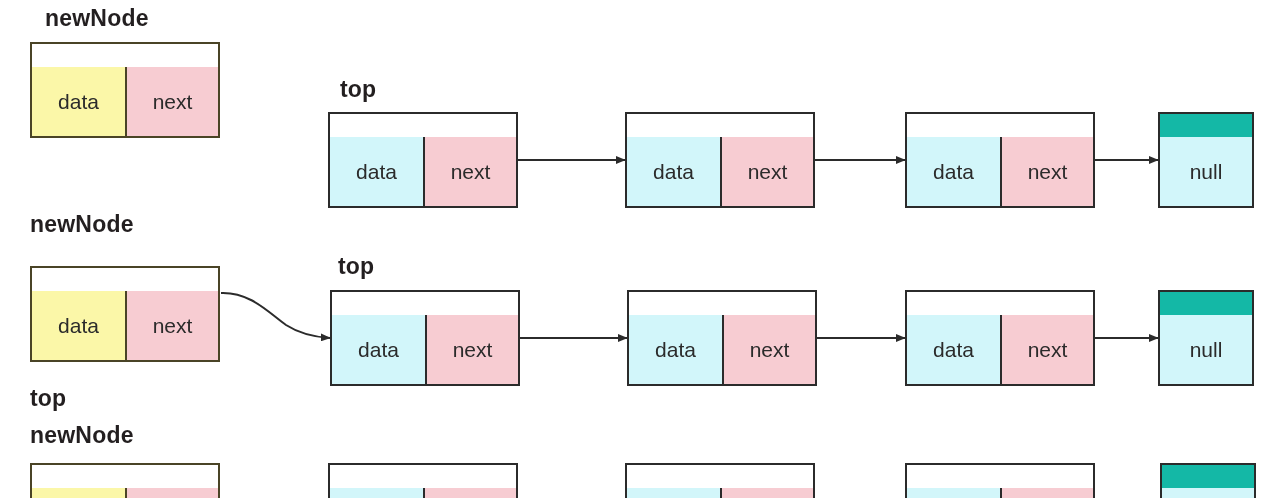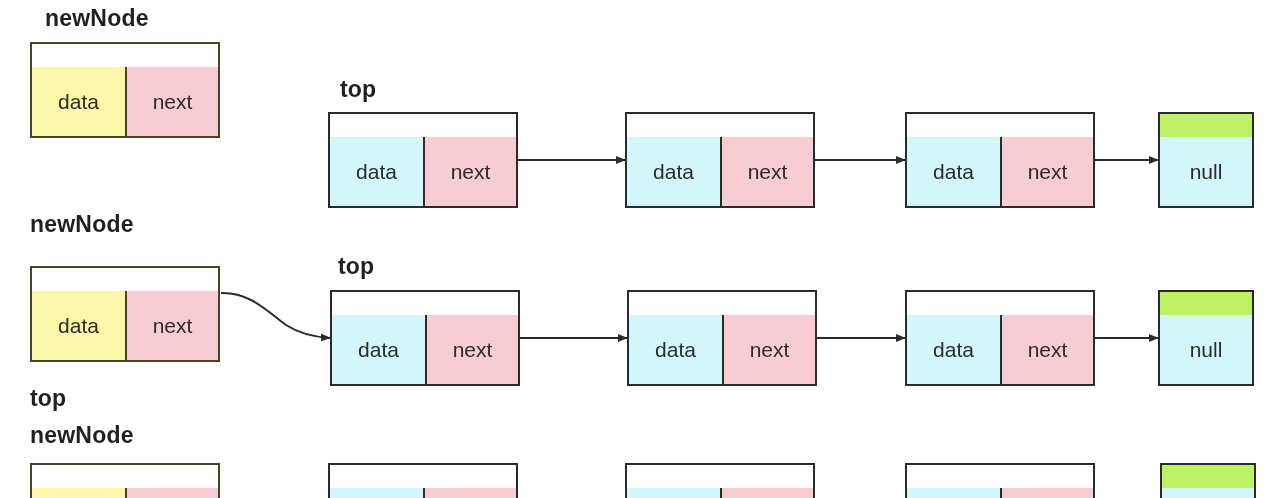--- a/index.html
+++ b/index.html
@@ -46,21 +46,21 @@
     color: #2b2b2b;
     box-sizing: border-box;
     flex: 1 1 50%;
     margin-top: 23px;
   }
   .cell-data   { background: #d2f6fa; }
   .cell-next   { background: #f7ccd2; border-left: 2px solid #2b2b2b; }
   .cell-ydata  { background: #fbf7a8; }
   .cell-ynext  { background: #f7ccd2; border-left: 2px solid #4a4426; }
   .node-new    { border-color: #4a4426; }
-  .node-null   { background: #bef264; }
+  .node-null   { background: #14b8a6; }
   .node-null .cell { flex: 1 1 100%; background: #d2f6fa; }
   svg.arrows {
     position: absolute;
     left: 0; top: 0;
     width: 1280px;
     height: 498px;
     pointer-events: none;
     overflow: visible;
   }
 </style>

